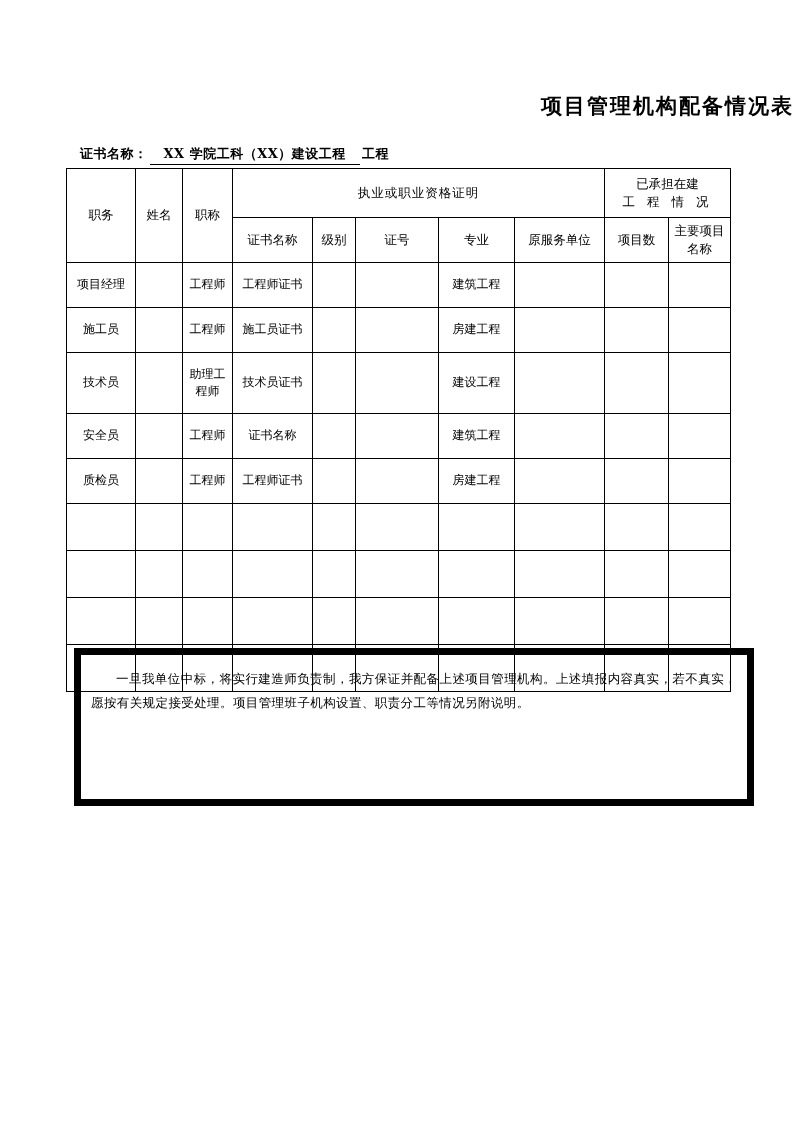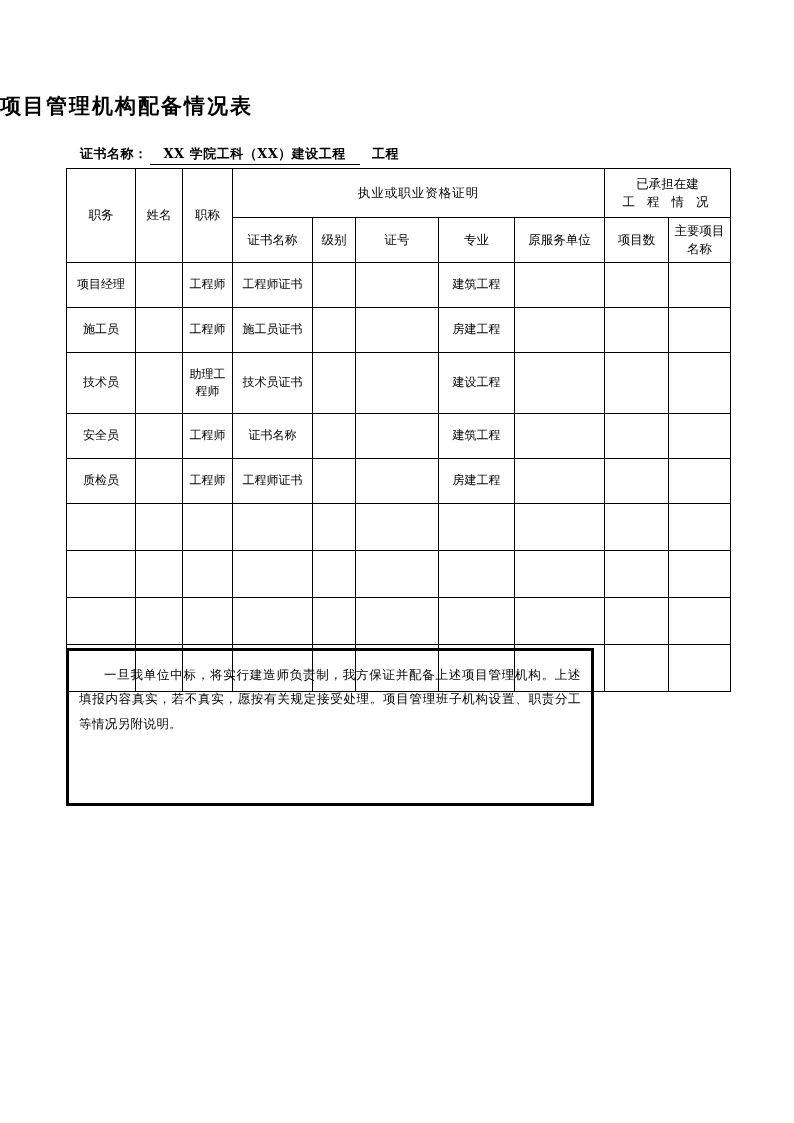--- a/index.html
+++ b/index.html
@@ -23,21 +23,21 @@
     height: 1123px;
     box-sizing: border-box;
   }
 
   
   .doc-title {
     position: absolute;
     top: 92px;
     left: 0;
     width: 794px;
-    text-align: left;
+    text-align: right;
     font-size: 21px;
     font-weight: bold;
     letter-spacing: 2px;
     font-family: "DejaVu Serif", "Liberation Serif", serif;
   }
 
   
   .project-line {
     position: absolute;
     top: 145px;
@@ -50,21 +50,21 @@
     font-weight: bold;
   }
   .project-line .pl-value {
     display: inline-block;
     border-bottom: 1.5px solid #000;
     padding: 0 14px 1px 14px;
     margin: 0 2px;
     font-weight: bold;
   }
   .project-line .pl-suffix {
-    margin-left: 10px;
+    margin-left: 0;
     font-weight: bold;
   }
 
   
   .form-wrap {
     position: absolute;
     top: 168px;
     left: 66px;
     width: 664px;
   }
@@ -105,24 +105,24 @@
   tr.hr1 td, tr.hr1 th { height: 44px; }
   tr.hr2 td, tr.hr2 th { height: 40px; }
   tr.dr   td { height: 40px; margin-top: 28px; }
   tr.dr-tall td { height: 56px; }
   tr.er   td { height: 42px; }
 
   
   .note-box {
     position: absolute;
     top: 648px;
-    left: 66px;
-    width: 528px;
+    left: 74px;
+    width: 680px;
     height: 158px;
-    border: 3px solid #000000;
+    border: 7px solid #000000;
     box-sizing: border-box;
   }
   .note-text {
     font-size: 12.5px;
     line-height: 1.95;
     text-align: justify;
     padding: 12px 10px 0 10px;
     text-indent: 2em;
     letter-spacing: 0.4px;
     font-family: "DejaVu Serif", "Liberation Serif", serif;

